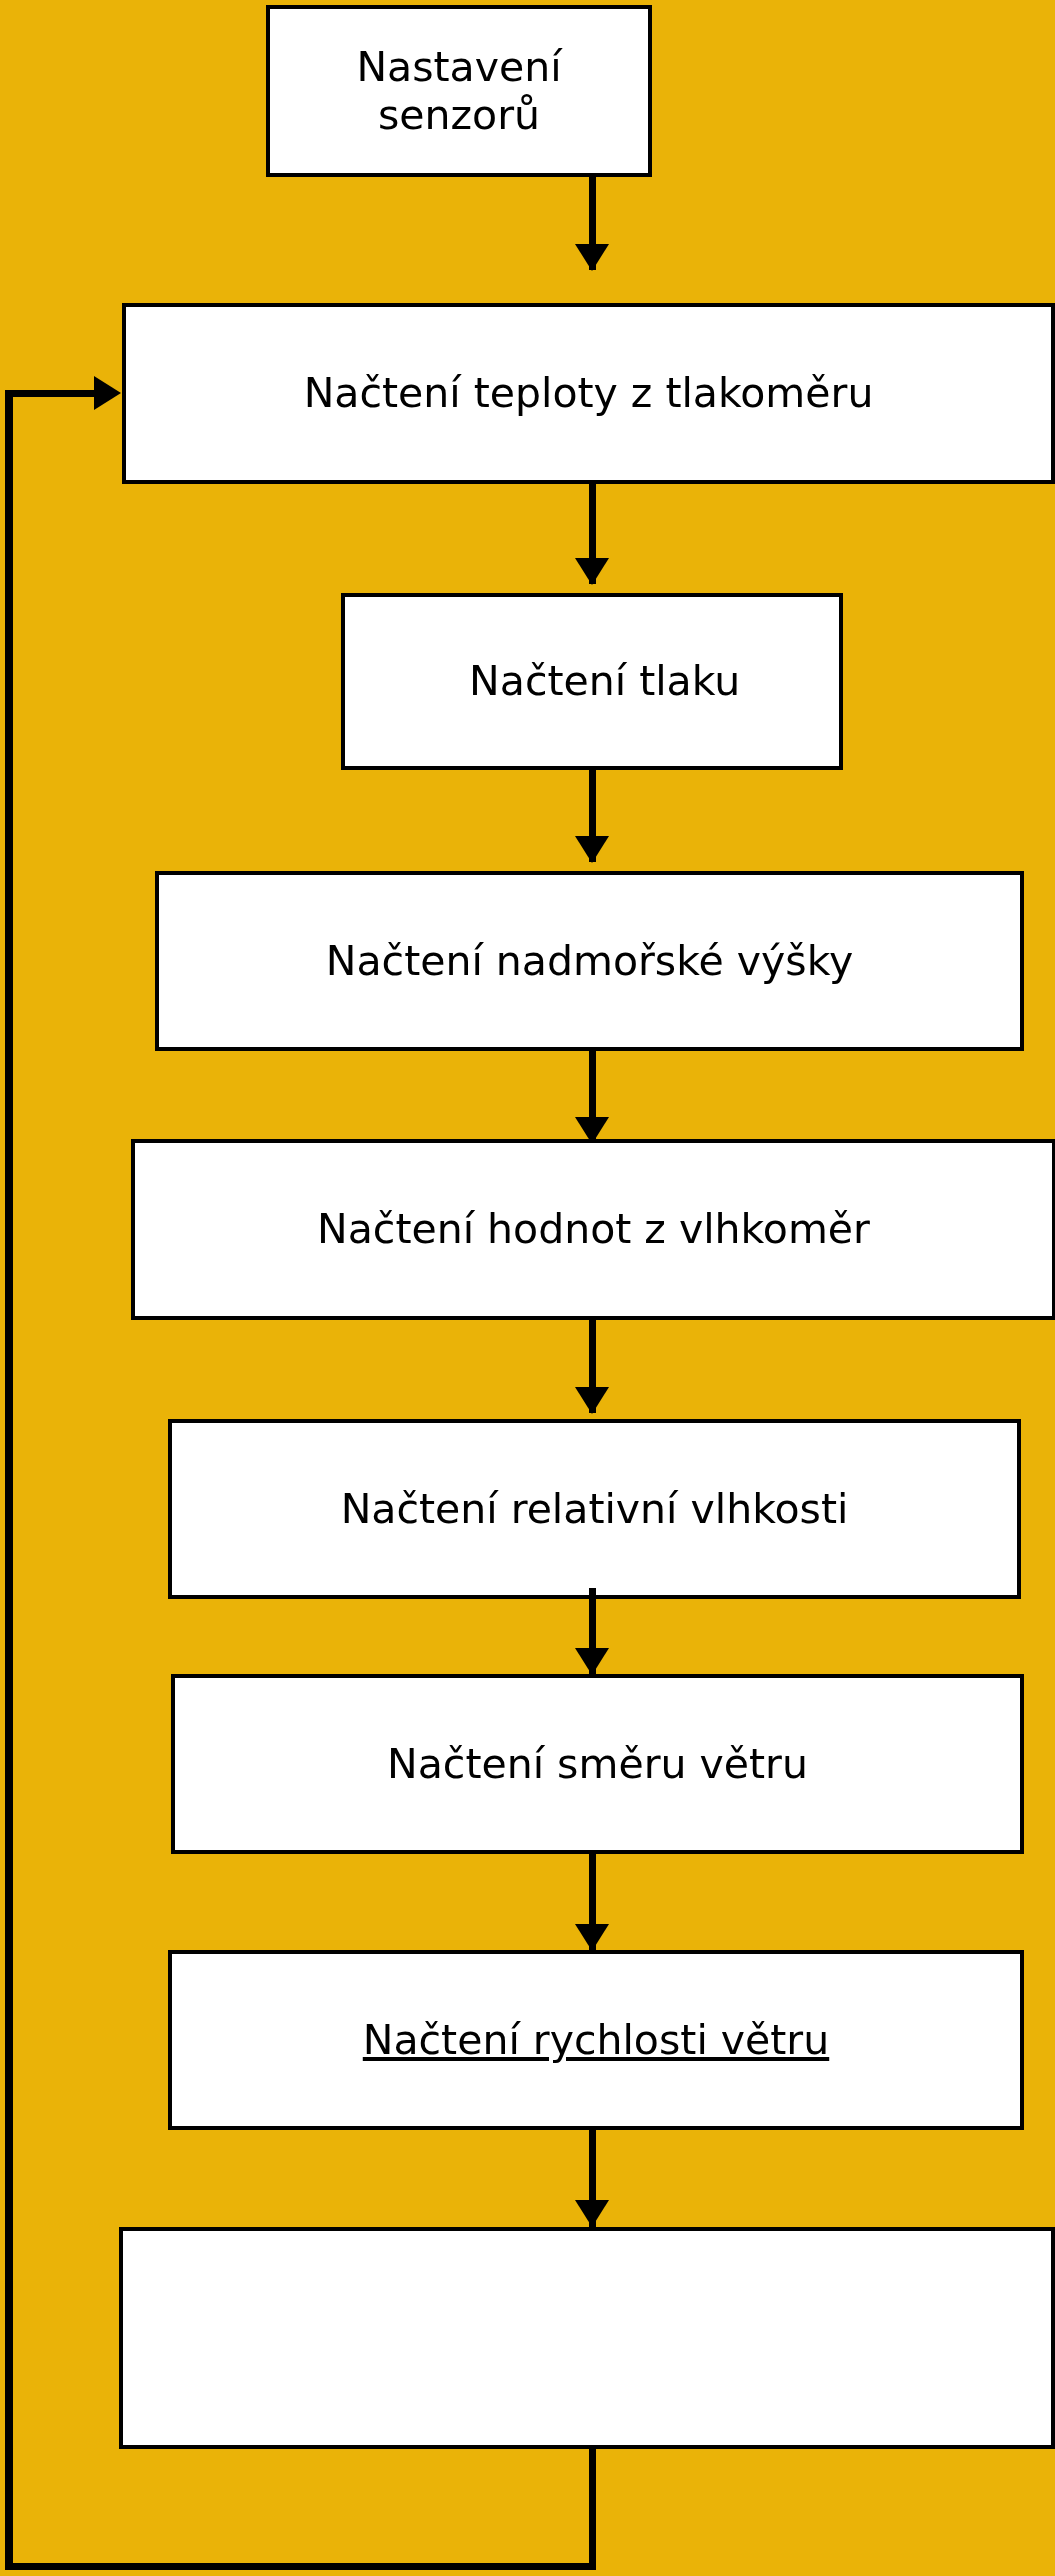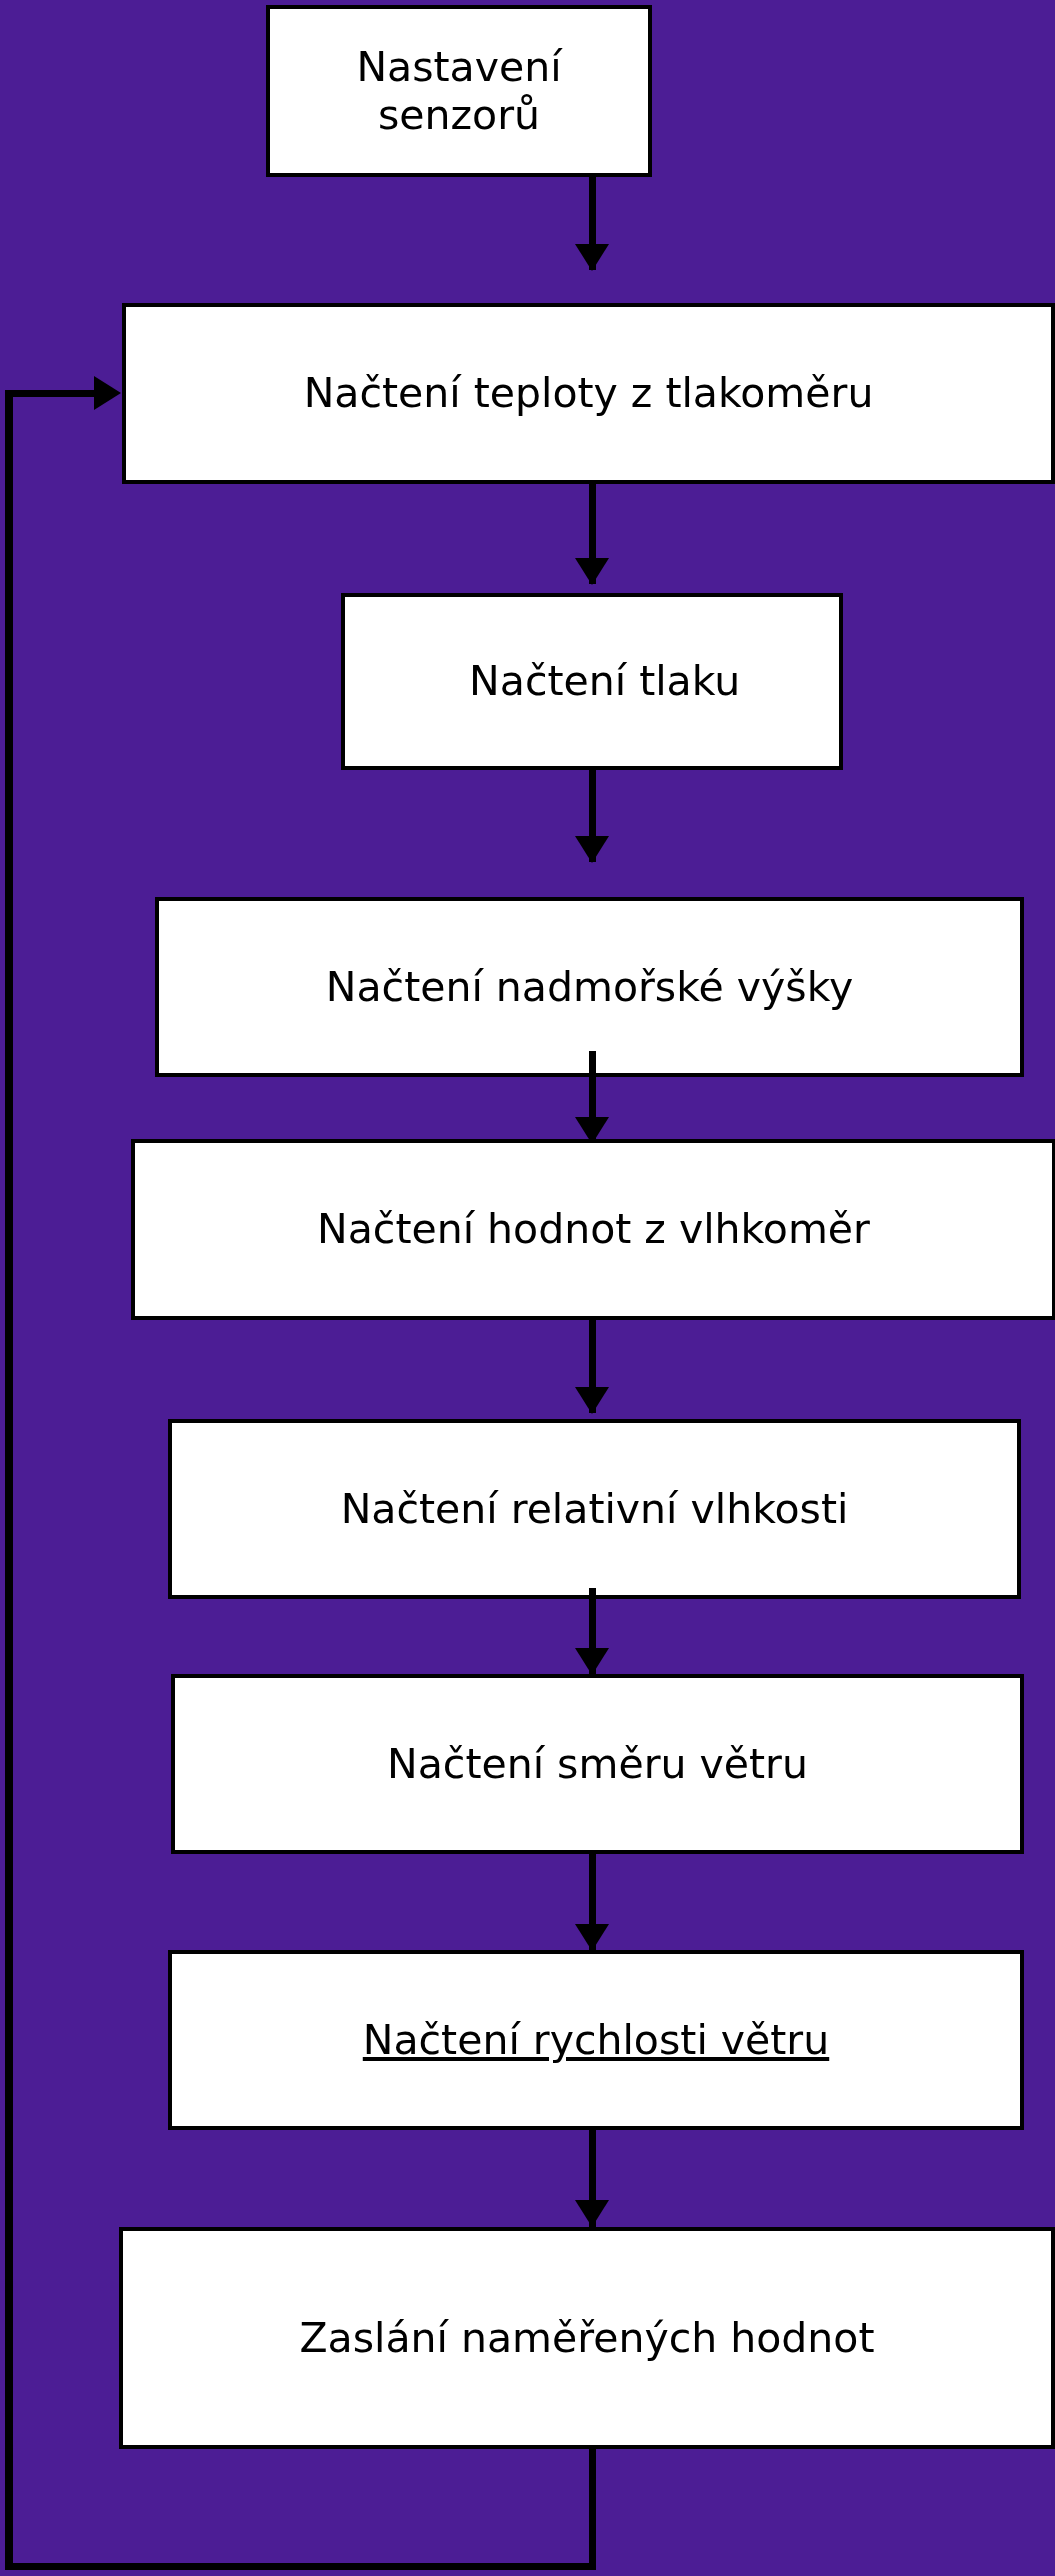--- a/index.html
+++ b/index.html
@@ -7,21 +7,21 @@
     padding: 0;
     background: #ffffff;
   }
   body {
     font-family: "DejaVu Sans", sans-serif;
   }
   #diagram {
     position: relative;
     width: 1055px;
     height: 2576px;
-    background: #4c1d95;
+    background: #eab308;
     overflow: hidden;
   }
   .node {
     position: absolute;
     box-sizing: border-box;
     border: 4.7px solid #000000;
     background: #ffffff;
     display: flex;
     align-items: center;
     justify-content: center;
@@ -82,21 +82,21 @@
   <div class="edge v-line" style="left:589px; top:484px; height:100px;"></div>
   <div class="arrow-down" style="left:575px; top:558px;"></div>
 
   <div class="node" style="left:341px; top:593px; width:502px; height:177px;padding-left:32px;">
     <span class="label">Načtení tlaku</span>
   </div>
 
   <div class="edge v-line" style="left:589px; top:769px; height:93px;"></div>
   <div class="arrow-down" style="left:575px; top:836px;"></div>
 
-  <div class="node" style="left:155px; top:871px; width:869px; height:180px;margin-top:26px;">
+  <div class="node" style="left:155px; top:871px; width:869px; height:180px;">
     <span class="label">Načtení nadmořské výšky</span>
   </div>
 
   <div class="edge v-line" style="left:589px; top:1051px; height:93px;"></div>
   <div class="arrow-down" style="left:575px; top:1117px;"></div>
 
   <div class="node" style="left:131px; top:1139px; width:925px; height:181px;">
     <span class="label">Načtení hodnot z vlhkoměr</span>
   </div>
 
@@ -118,21 +118,20 @@
   <div class="arrow-down" style="left:575px; top:1924px;"></div>
 
   <div class="node" style="left:168px; top:1950px; width:856px; height:180px;text-decoration:underline;">
     <span class="label">Načtení rychlosti větru</span>
   </div>
 
   <div class="edge v-line" style="left:589px; top:2130px; height:97px;"></div>
   <div class="arrow-down" style="left:575px; top:2200px;"></div>
 
   <div class="node" style="left:119px; top:2227px; width:936px; height:222px; flex-direction:column;">
-    <span class="label">Zaslání naměřených hodnot</span>
   </div>
 
   <div class="edge v-line" style="left:589px; top:2449px; height:121px;"></div>
   <div class="edge h-line" style="left:5.3px; top:2563px; width:591px;"></div>
   <div class="edge v-line" style="left:5.3px; top:390px; height:2180px;"></div>
   <div class="edge h-line" style="left:5.3px; top:390px; width:100px;"></div>
   <div class="arrow-right" style="left:94px; top:376px;"></div>
 
 </div>
 

